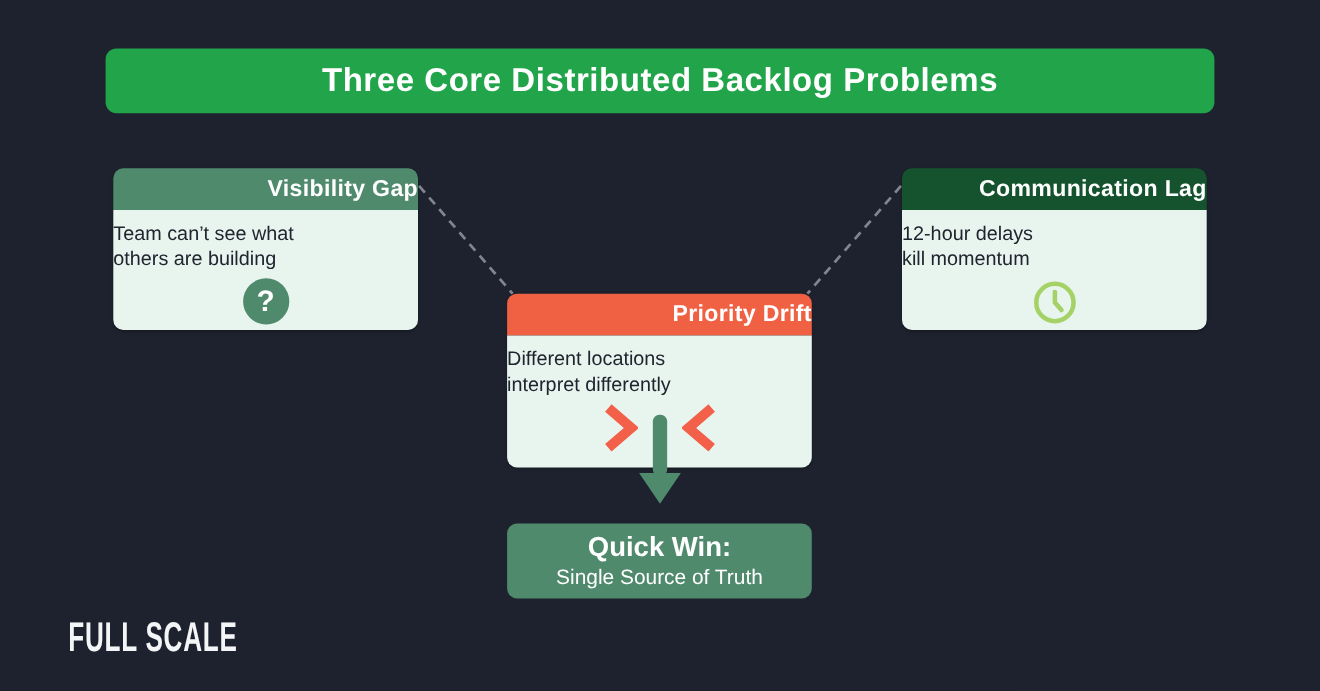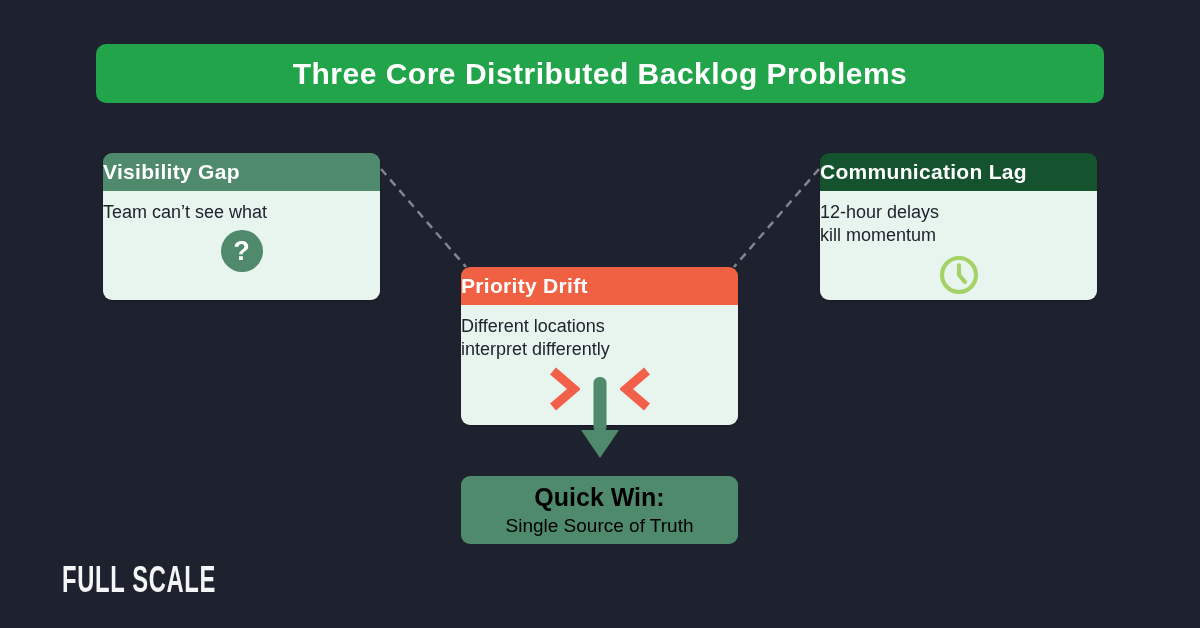--- a/index.html
+++ b/index.html
@@ -15,21 +15,21 @@
   }
   .banner h1{
     margin:0;color:#ffffff;font-size:30px;font-weight:bold;letter-spacing:.5px;white-space:nowrap;
   }
   .card{
     position:absolute;width:277px;border-radius:9px;
     box-shadow:0 1px 2px rgba(0,0,0,.25);
   }
   .card-header{
     height:38px;border-radius:9px 9px 0 0;
-    display:flex;align-items:center;justify-content:flex-start;
+    display:flex;align-items:center;justify-content:flex-end;
     color:#ffffff;font-weight:bold;font-size:21px;letter-spacing:.3px;
   }
   .card-body{
     background:#e8f4ee;border-radius:0 0 9px 9px;
     color:#20242e;text-align:left;
   }
   .card-visibility{left:103px;top:153px;}
   .card-communication{left:820px;top:153px;}
   .card-priority{left:461px;top:267px;}
   .card-visibility .card-header{background:#4f8a6d;}
@@ -52,21 +52,21 @@
     margin-top:6px;gap:40px;
   }
   .overlay{
     position:absolute;left:0;top:0;width:1200px;height:628px;
     pointer-events:none;
   }
   .quickwin{
     position:absolute;left:461px;top:476px;width:277px;height:68px;
     background:#4f8a6d;border-radius:9px;
     display:flex;flex-direction:column;align-items:center;justify-content:center;
-    color:#000000;text-align:center;
+    color:#ffffff;text-align:center;
   }
   .quickwin .qw-head{font-size:25px;font-weight:bold;line-height:1.15;}
   .quickwin .qw-sub{font-size:19px;margin-top:3px;}
   .logo{
     position:absolute;left:62px;top:557px;
     color:#f4f5f7;font-size:36px;font-weight:bold;letter-spacing:1px;white-space:nowrap;
     transform:scale(0.66,1.05);transform-origin:left top;
   }
 </style>
 </head>
@@ -76,20 +76,21 @@
   <h1>Three Core Distributed Backlog Problems</h1>
 </div>
 
 <div class="card card-visibility">
   <div class="card-header">
     <span>Visibility Gap</span>
   </div>
   <div class="card-body">
     <div class="body-text">
       <div>Team can’t see what</div>
+      <div>others are building</div>
     </div>
     <div class="icon-row">
       <div class="q-circle">?</div>
     </div>
   </div>
 </div>
 
 <div class="card card-communication">
   <div class="card-header">
     <span>Communication Lag</span>

